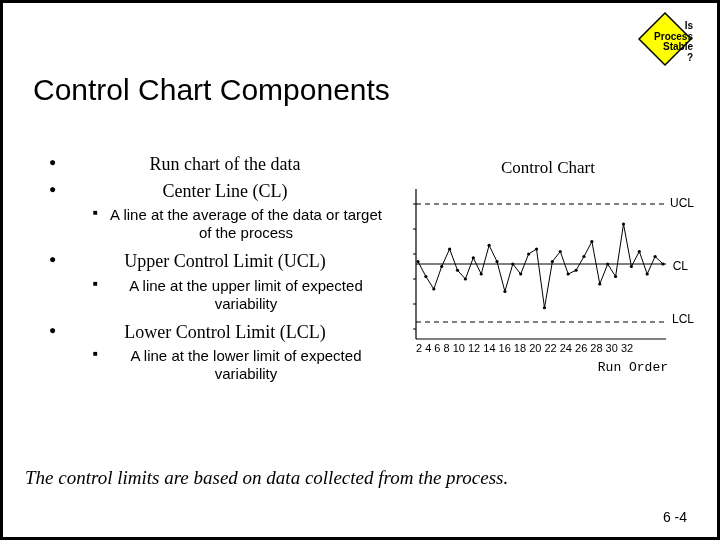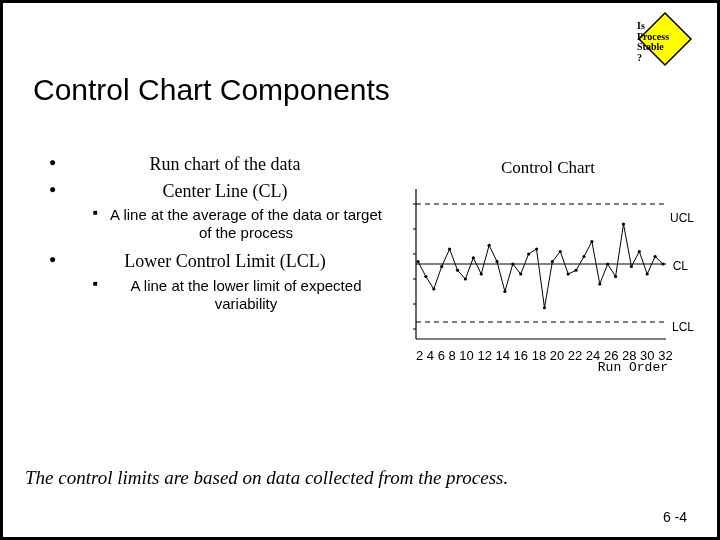--- a/index.html
+++ b/index.html
@@ -17,25 +17,25 @@
     right: 24px;
     width: 56px;
     height: 56px;
   }
   .diamond svg { width: 100%; height: 100%; }
   .diamond-text {
     position: absolute;
     top: 10px;
     left: 0;
     width: 56px;
-    text-align: left;
+    text-align: right;
     font-size: 10px;
     font-weight: bold;
     line-height: 1.05;
-    font-family: Liberation Serif, serif;
+    font-family: Liberation Sans, sans-serif;
   }
   .title {
     position: absolute;
     top: 70px;
     left: 30px;
     font-size: 30px;
     font-family: Arial, Helvetica, sans-serif;
   }
   .content {
     position: absolute;
@@ -99,29 +99,29 @@
     position: relative;
     width: 260px;
     height: 160px;
   }
   .chart svg { width: 100%; height: 100%; }
   .lbl {
     position: absolute;
     font-size: 12px;
     font-family: Arial, Helvetica, sans-serif;
   }
-  .lbl-ucl { top: 12px; right: -26px; margin-top: 15px; }
+  .lbl-ucl { top: 12px; right: -26px; }
   .lbl-cl  { top: 75px; right: -20px; }
-  .lbl-lcl { top: 136px; right: -26px; }
+  .lbl-lcl { top: 128px; right: -26px; }
   .xaxis {
     position: absolute;
-    top: 164px;
+    top: 158px;
     left: 8px;
     width: 252px;
-    font-size: 13px;
+    font-size: 11px;
     font-family: Arial, Helvetica, sans-serif;
     letter-spacing: 0;
     white-space: nowrap;
   }
   .xlabel {
     position: absolute;
     top: 176px;
     width: 260px;
     text-align: right;
     font-size: 13px;
@@ -161,20 +161,26 @@
 
 <div class="title">Control Chart Components</div>
 
 <div class="content">
   <ul class="outer">
     <li>Run chart of the data</li>
     <li>
       <span>Center Line (CL)</span>
       <ul class="inner">
         <li>A line at the average of the data or target of the process</li>
+      </ul>
+    </li>
+    <li>
+      <span>Upper Control Limit (UCL)</span>
+      <ul class="inner">
+        <li>A line at the upper limit of expected variability</li>
       </ul>
     </li>
     <li>
       <span>Lower Control Limit (LCL)</span>
       <ul class="inner">
         <li>A line at the lower limit of expected variability</li>
       </ul>
     </li>
   </ul>
 </div>

